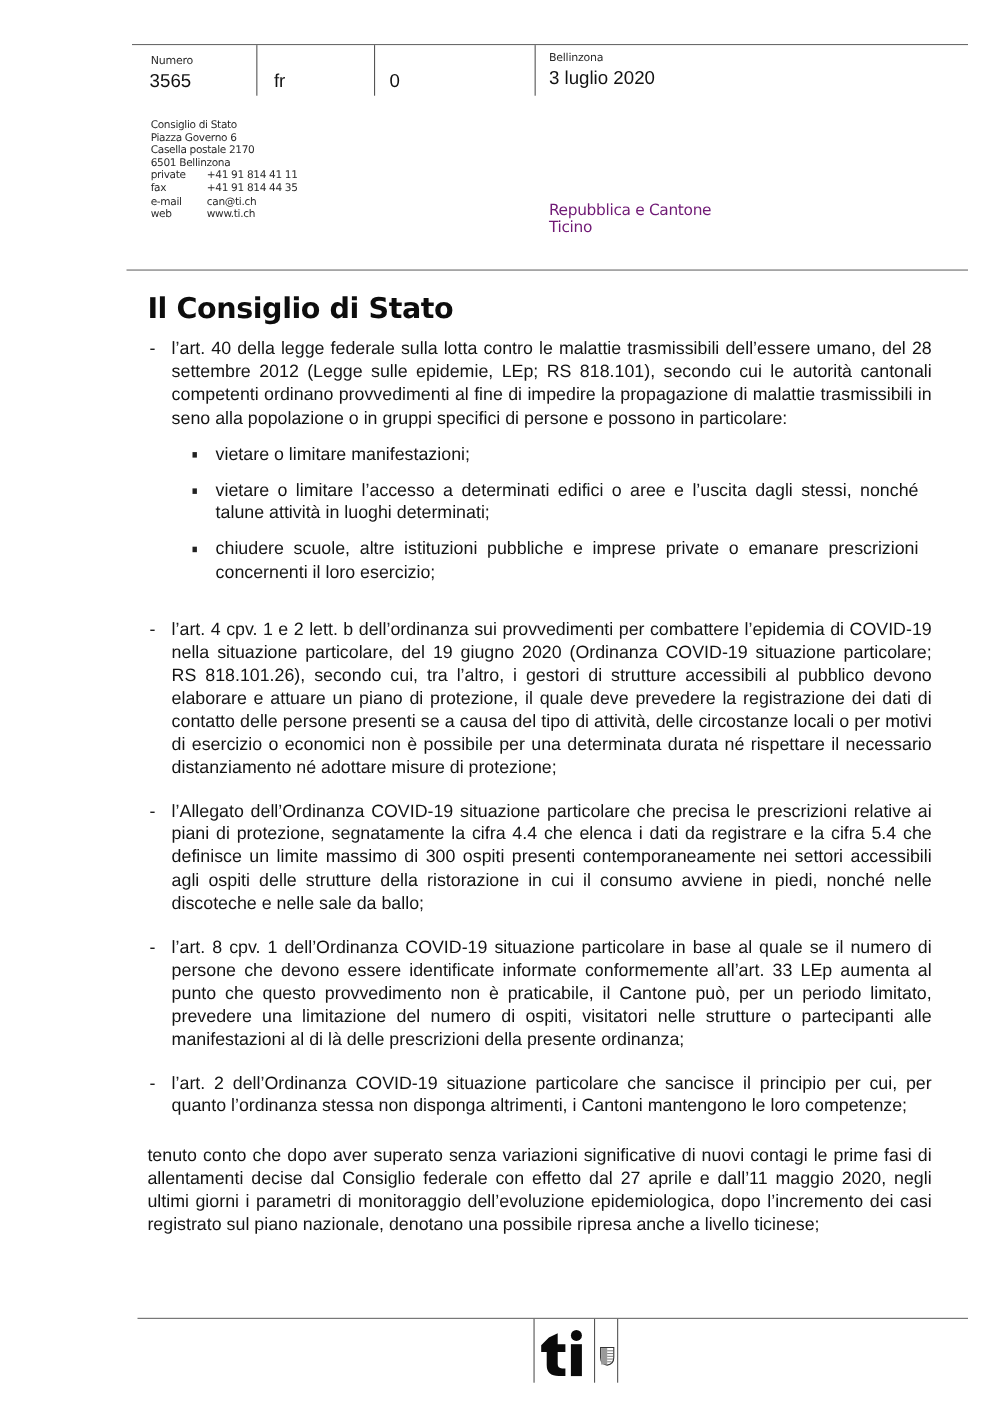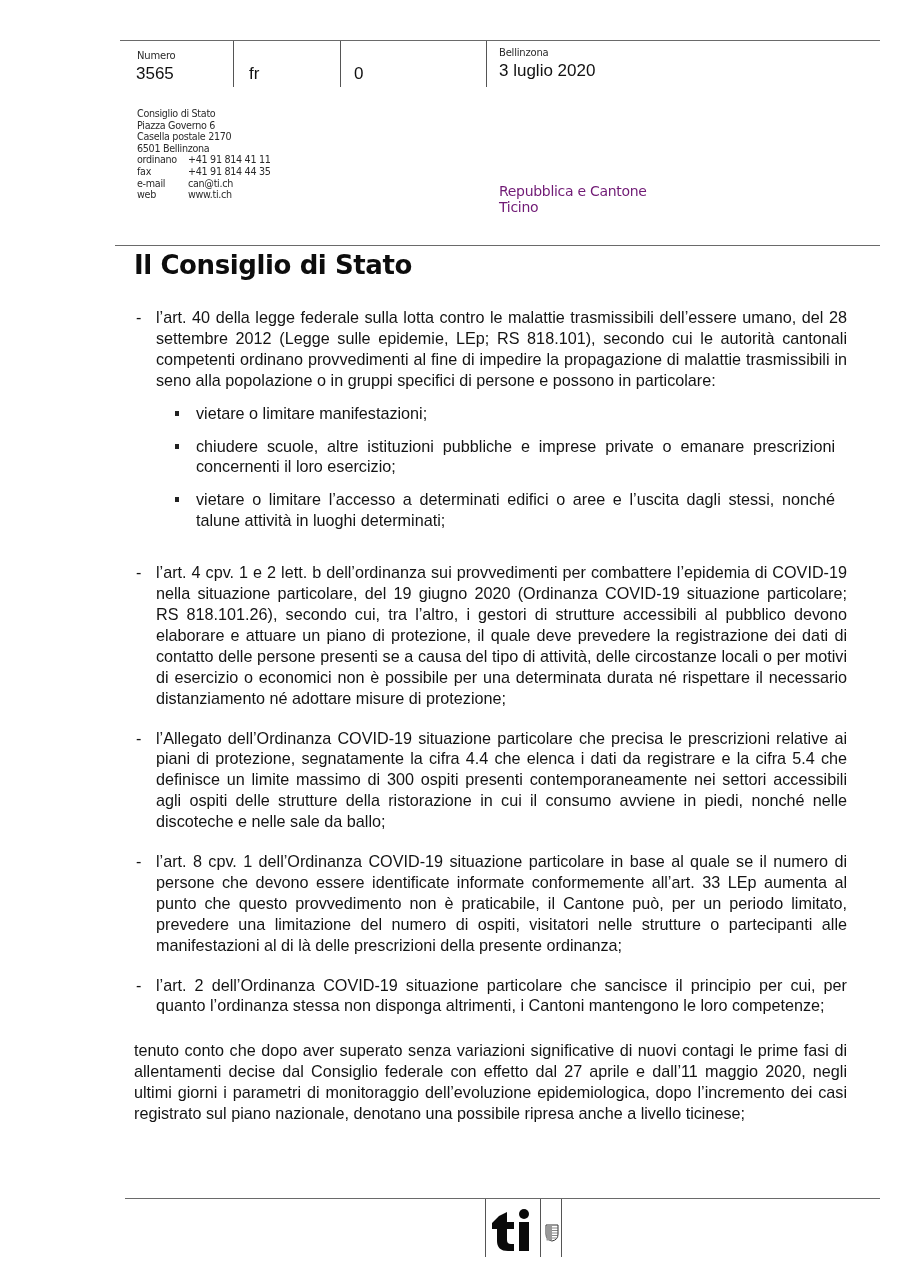--- a/index.html
+++ b/index.html
@@ -55,21 +55,21 @@
 <div class="abs hdr-value" style="left:354px; top:64px;">0</div>
 <div class="abs hdr-label" style="left:499px; top:47px;text-align:right;">Bellinzona</div>
 <div class="abs hdr-value" style="left:499px; top:61px;">3 luglio 2020</div>
 
 <div class="abs addr" style="left:137px; top:108px;">
   <div>Consiglio di Stato</div>
   <div>Piazza Governo 6</div>
   <div>Casella postale 2170</div>
   <div>6501 Bellinzona</div>
   <div class="row">
-    <span class="k">ordinano</span>
+    <span class="k">private</span>
     <span>+41 91 814 41 11</span>
   </div>
   <div class="row">
     <span class="k">fax</span>
     <span>+41 91 814 44 35</span>
   </div>
   <div class="row">
     <span class="k">e-mail</span>
     <span>can@ti.ch</span>
   </div>
@@ -79,38 +79,38 @@
   </div>
 </div>
 
 <div class="abs republic" style="left:499px; top:183px;">
   <div>Repubblica e Cantone</div>
   <div>Ticino</div>
 </div>
 
 <div class="rule" style="left:115px; top:245px; width:765px;"></div>
 
-<div class="abs title" style="left:134px; top:250px;">Il Consiglio di Stato</div>
+<div class="abs title" style="left:134px; top:266px;">Il Consiglio di Stato</div>
 
 <div class="body-text" style="top:307px;">
 
   <div class="item">
     <span class="dash">-</span>
     <p>l’art. 40 della legge federale sulla lotta contro le malattie trasmissibili dell’essere umano, del 28 settembre 2012 (Legge sulle epidemie, LEp; RS 818.101), secondo cui le autorità cantonali competenti ordinano provvedimenti al fine di impedire la propagazione di malattie trasmissibili in seno alla popolazione o in gruppi specifici di persone e possono in particolare:</p>
     <div class="sub">
       <span class="bullet"></span>
       <p>vietare o limitare manifestazioni;</p>
     </div>
     <div class="sub">
       <span class="bullet"></span>
-      <p>chiudere scuole, altre istituzioni pubbliche e imprese private o emanare prescrizioni concernenti il loro esercizio;</p>
+      <p>vietare o limitare l’accesso a determinati edifici o aree e l’uscita dagli stessi, nonché talune attività in luoghi determinati;</p>
     </div>
     <div class="sub">
       <span class="bullet"></span>
-      <p>vietare o limitare l’accesso a determinati edifici o aree e l’uscita dagli stessi, nonché talune attività in luoghi determinati;</p>
+      <p>chiudere scuole, altre istituzioni pubbliche e imprese private o emanare prescrizioni concernenti il loro esercizio;</p>
     </div>
   </div>
   <div class="gap"></div>
 
   <div class="item">
     <span class="dash">-</span>
     <p>l’art. 4 cpv. 1 e 2 lett. b dell’ordinanza sui provvedimenti per combattere l’epidemia di COVID-19 nella situazione particolare, del 19 giugno 2020 (Ordinanza COVID-19 situazione particolare; RS 818.101.26), secondo cui, tra l’altro, i gestori di strutture accessibili al pubblico devono elaborare e attuare un piano di protezione, il quale deve prevedere la registrazione dei dati di contatto delle persone presenti se a causa del tipo di attività, delle circostanze locali o per motivi di esercizio o economici non è possibile per una determinata durata né rispettare il necessario distanziamento né adottare misure di protezione;</p>
   </div>
   <div class="gap"></div>
 

